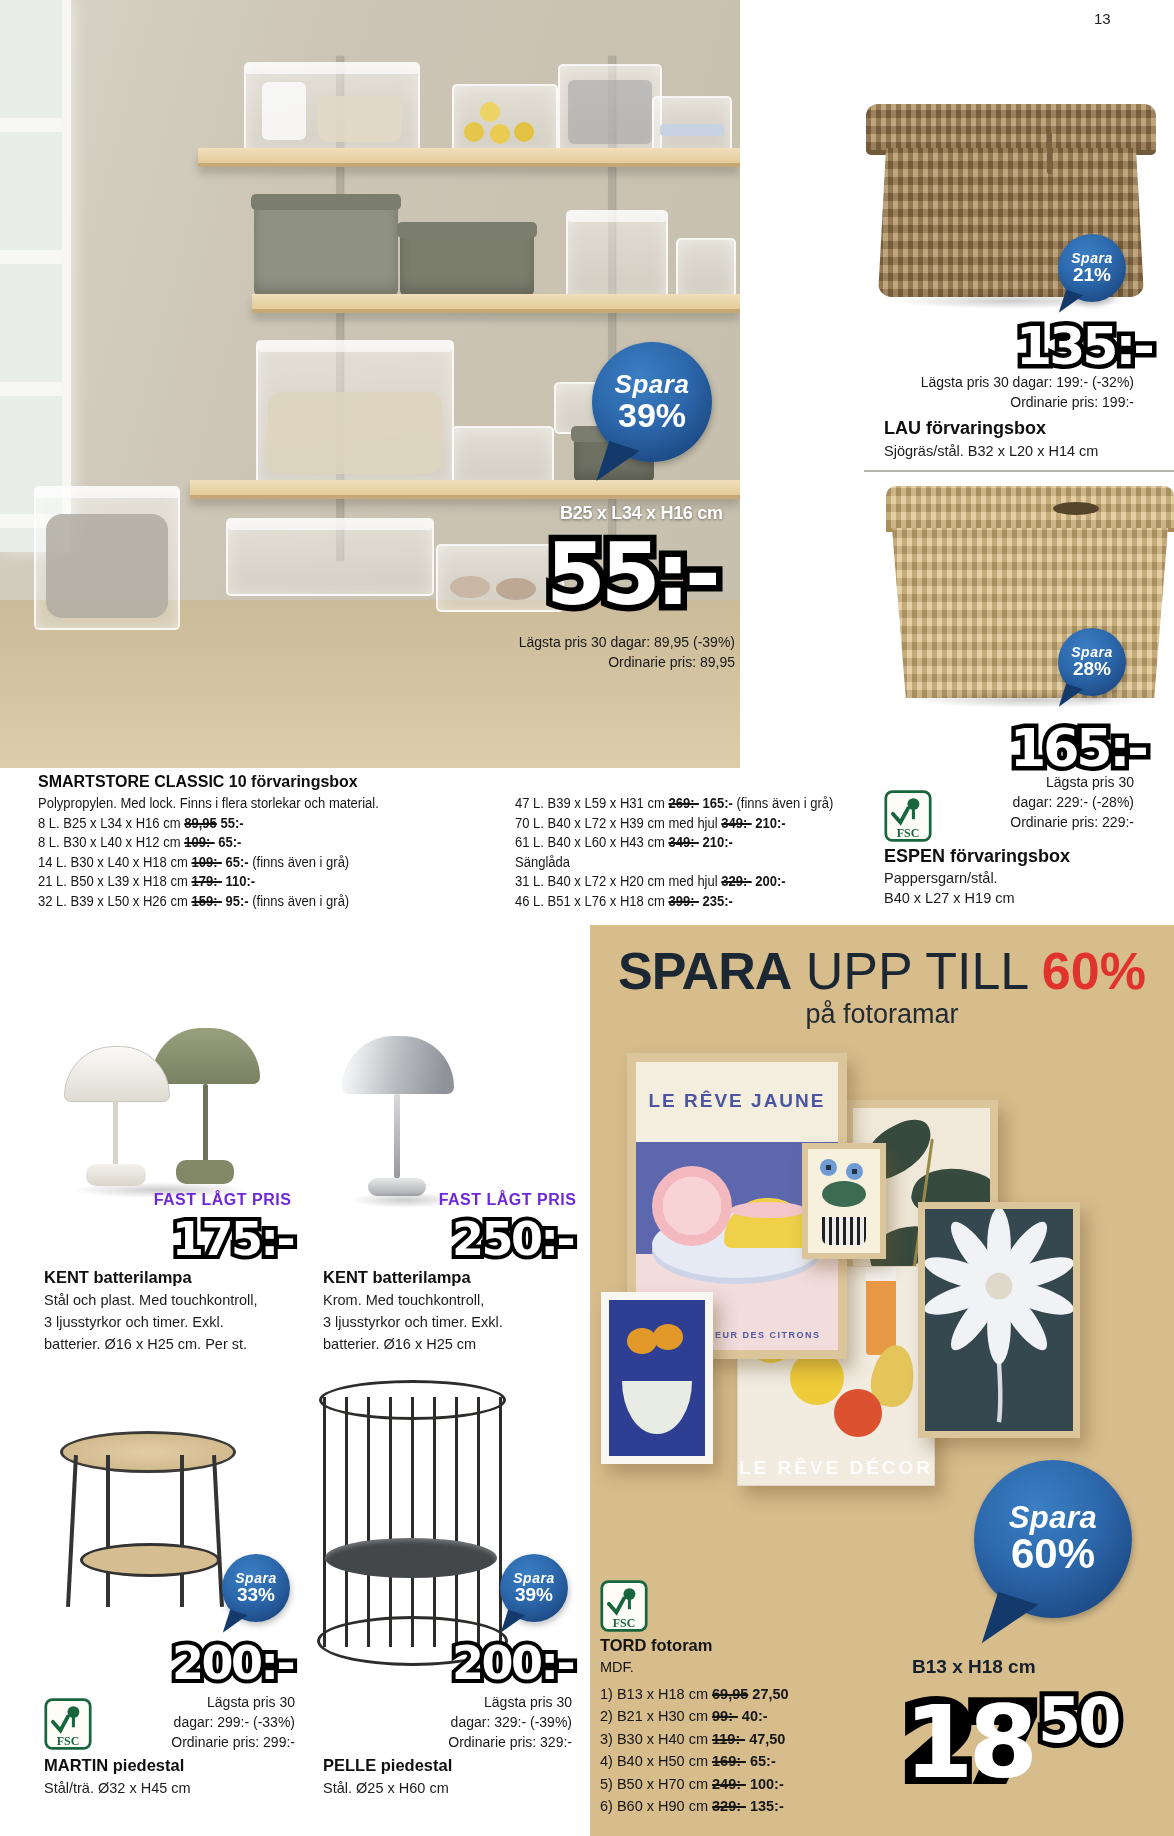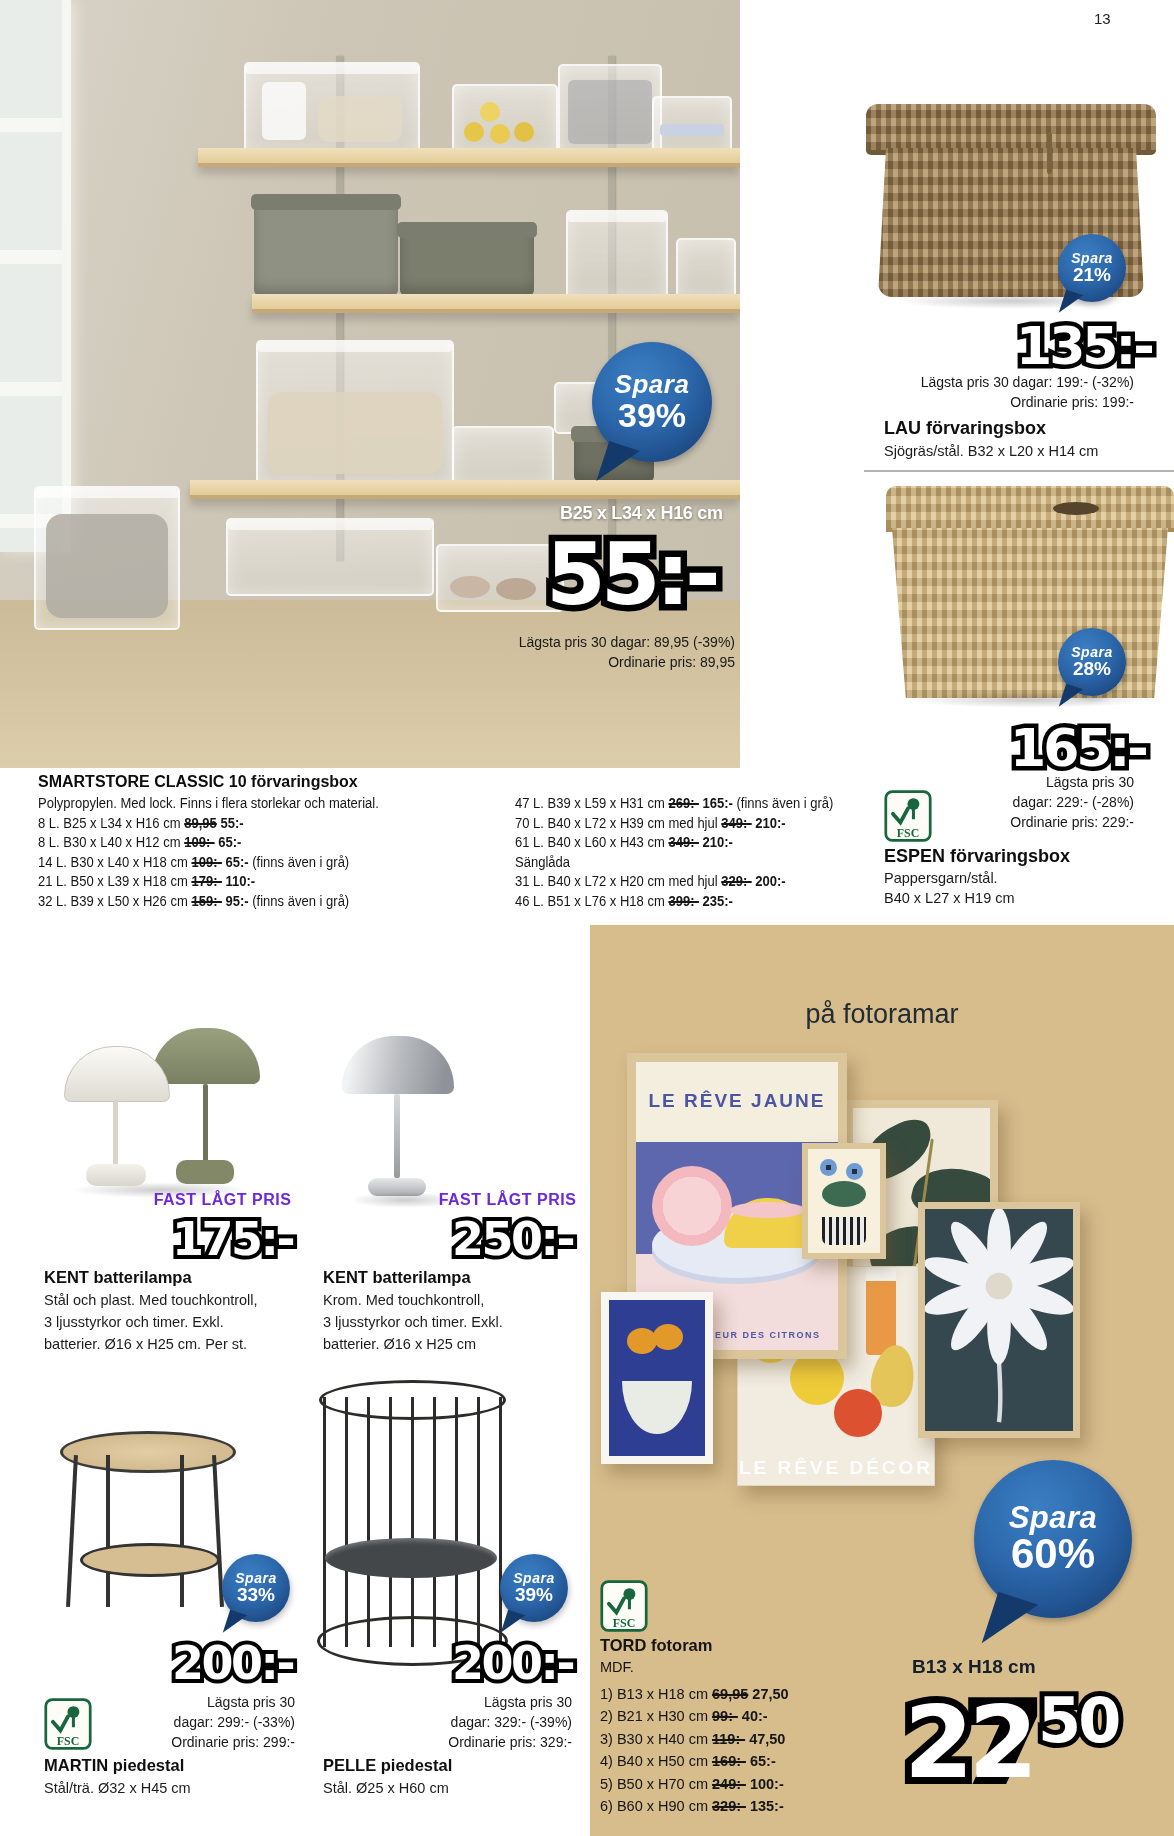--- a/index.html
+++ b/index.html
@@ -413,20 +413,23 @@
   <div class="oprice p46" style="left:452px;top:1636px" data-text="200:-">200:-</div>
   <div class="fine" style="right:602px;top:1692px">
     <div>Lägsta pris 30</div>
     <div>dagar: 329:- (-39%)</div>
     <div>Ordinarie pris: 329:-</div>
   </div>
   <div class="pname" style="left:323px;top:1756px;font-size:16.5px">PELLE piedestal</div>
   <div class="pdesc" style="left:323px;top:1780px">Stål. Ø25 x H60 cm</div>
 
   <section id="tan">
+    <div id="promo1">
+      <span class="p-spara">SPARA</span><span class="p-upp"> UPP TILL </span><span class="p-pct" style="color:#e0332d">60%</span>
+    </div>
     <div id="promo2">på fotoramar</div>
   </section>
 
   <div class="frame" id="fb">
     <div class="art">
       <div class="leaf" style="left:8px;top:18px;width:74px;height:46px;transform:rotate(-24deg)"></div>
       <div class="leaf" style="left:60px;top:60px;width:84px;height:52px;transform:rotate(14deg)"></div>
       <div class="leaf" style="left:16px;top:120px;width:66px;height:42px;transform:rotate(-8deg)"></div>
       <div class="stemline" style="left:66px;top:30px;height:170px;transform:rotate(8deg)"></div>
       <div class="leaf" style="left:72px;top:158px;width:70px;height:44px;transform:rotate(30deg)"></div>
@@ -493,21 +496,21 @@
         <div class="bowl"></div>
       </div>
     </div>
   </div>
 
   <div class="bubble b158" style="left:974px;top:1460px">
     <span class="sp">Spara</span>
     <span class="pct">60%</span>
   </div>
   <div id="tord-dim">B13 x H18 cm</div>
-  <div class="oprice tp-int" style="left:904px;top:1684px" data-text="27">22</div>
+  <div class="oprice tp-int" style="left:904px;top:1684px" data-text="27">18</div>
   <div class="oprice tp-sup" style="left:1038px;top:1684px" data-text="50">50</div>
 
   <div class="fsc" style="left:600px;top:1580px">
     <svg viewBox="0 0 44 48" width="48" height="52">
       <rect x="1.5" y="1.5" width="41" height="45" rx="6" fill="#fdfcf6" stroke="#17663d" stroke-width="2.5"></rect>
       <circle cx="27" cy="13" r="5.5" fill="#17663d"></circle>
       <rect x="25.6" y="16" width="2.8" height="11" fill="#17663d"></rect>
       <path d="M8 22 l7 8 l7 -13" stroke="#17663d" stroke-width="3.5" fill="none" stroke-linecap="round"></path>
       <text x="22" y="43" text-anchor="middle" font-size="11" font-weight="bold" fill="#17663d" font-family="Liberation Serif, serif">FSC</text>
     </svg>

